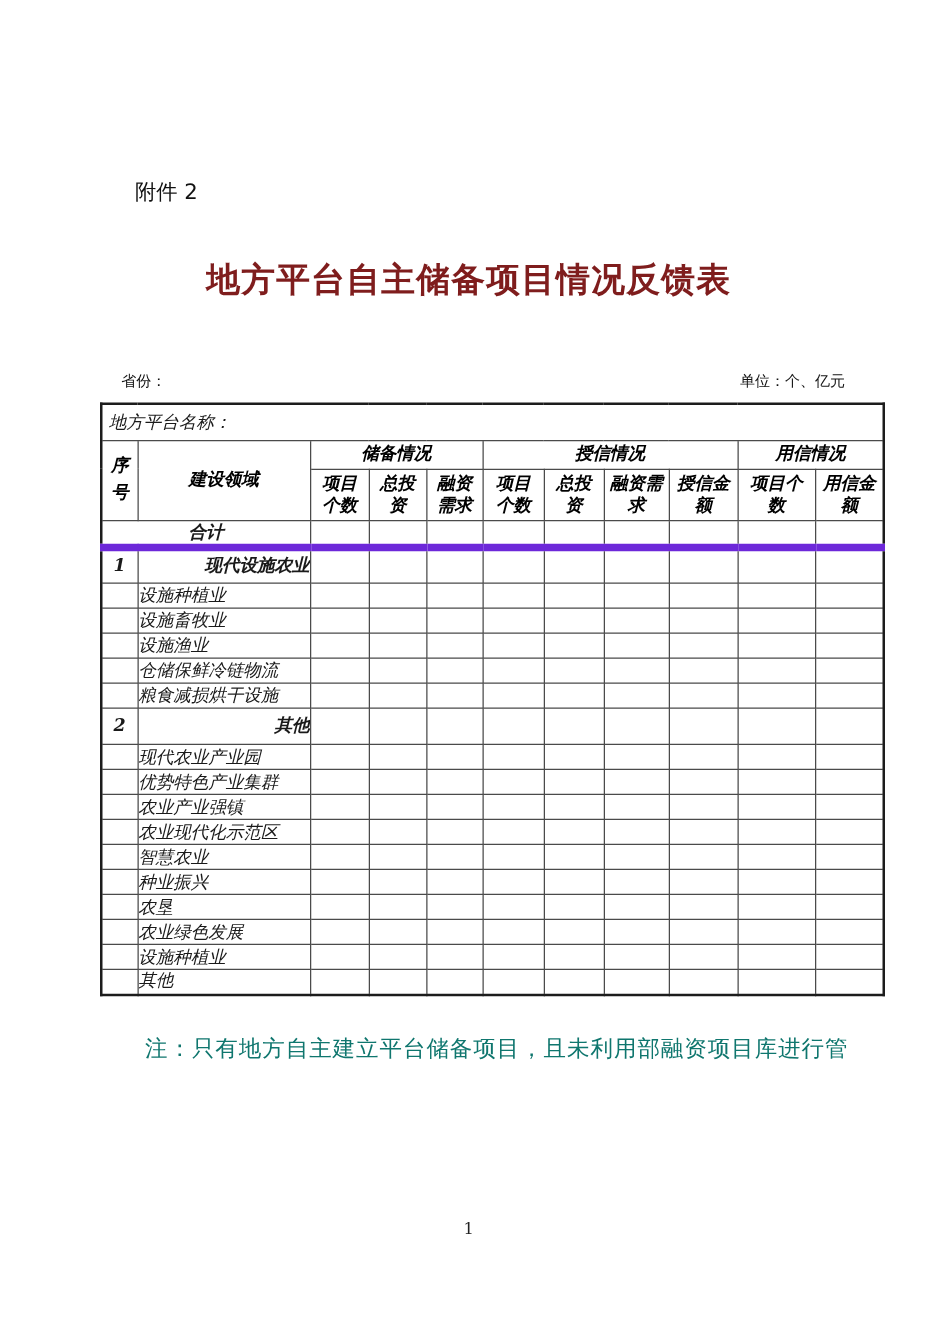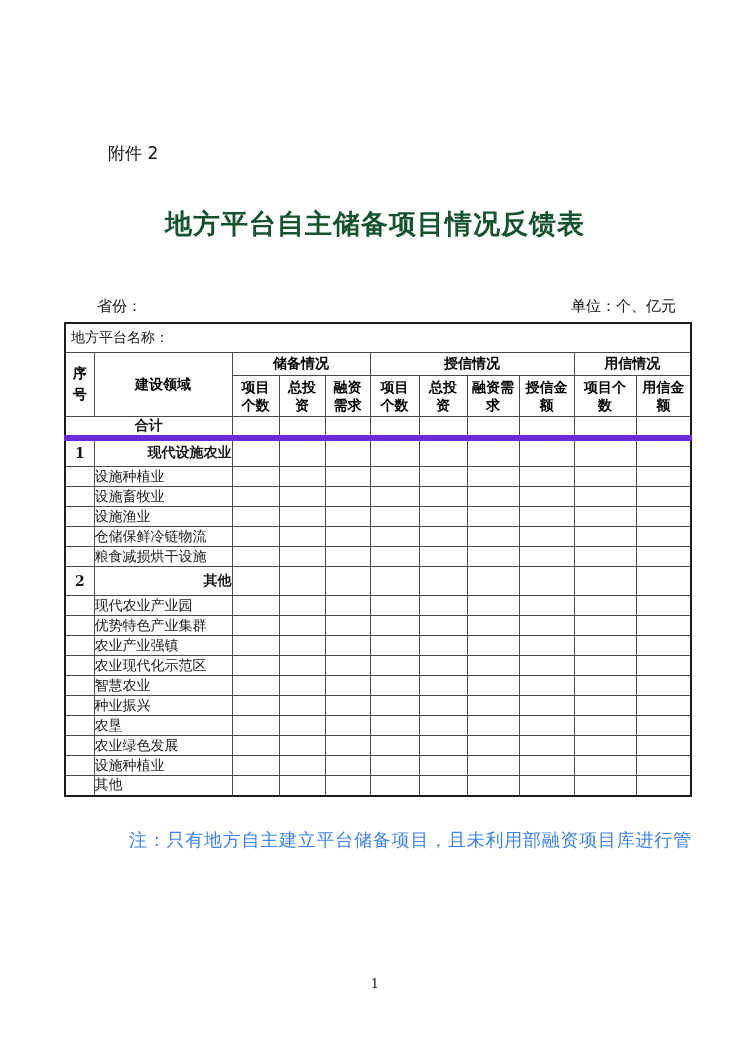--- a/index.html
+++ b/index.html
@@ -10,31 +10,32 @@
   }
   .attachment{
     position:absolute;left:98px;top:142px;
     font-family:"DejaVu Sans","Liberation Sans",sans-serif;
     font-size:17px;color:#111;margin-left:10px;
   }
   .doc-title{
     position:absolute;left:0;top:206px;width:750px;margin:0;
     text-align:center;
     font-family:"DejaVu Sans","Liberation Sans",sans-serif;
-    font-size:27px;font-weight:600;letter-spacing:1px;color:#14532d;
+    font-size:27px;font-weight:600;letter-spacing:1px;color:#7f1d1d;
   }
   .meta-row{
     position:absolute;left:97px;top:297px;width:579px;
     display:flex;justify-content:space-between;
-    font-size:15px;color:#111;
+    font-size:12px;color:#111;
   }
   table.form{
-    position:absolute;left:64px;top:322px;width:626px;
+    position:absolute;left:80px;top:322px;width:626px;
     border-collapse:collapse;table-layout:fixed;
     border:2px solid #1c1c1c;
+    font-style:italic;
   }
   table.form td,table.form th{
     border:1px solid #4a4a4a;
     padding:0;margin:0;overflow:hidden;
     font-size:14px;vertical-align:middle;
     box-sizing:border-box;
   }
   table.form th{
     font-weight:bold;text-align:center;
     white-space:pre-line;line-height:18px;color:#000;
@@ -43,22 +44,22 @@
   tr.r-group th{height:23px;line-height:21px;}
   tr.r-cols th{height:41px;}
   tr.r-total td{height:18px;border-bottom:6px solid #6d28d9;}
   tr.r-total td.total{font-weight:bold;text-align:center;}
   tr.r-sec td{height:29px;}
   tr.r-item td{height:20px;}
   td.num{text-align:center;font-weight:bold;}
   td.sec-title{text-align:right;padding-left:5px;font-weight:bold;}
   td.item{text-align:left;padding-left:19px;}
   .note{
-    position:absolute;left:105px;top:817px;width:586px;
-    font-size:18px;line-height:46px;color:#3b82f6;
+    position:absolute;left:92px;top:817px;width:586px;
+    font-size:18px;line-height:46px;color:#0f766e;
   }
   .note-line{
     text-align:justify;
     -moz-text-align-last:justify;
     text-align-last:justify;
   }
   .note-line.l1{text-indent:24px;}
   .pagenum{
     position:absolute;left:0;top:976px;width:750px;
     text-align:center;font-size:13px;color:#222;

